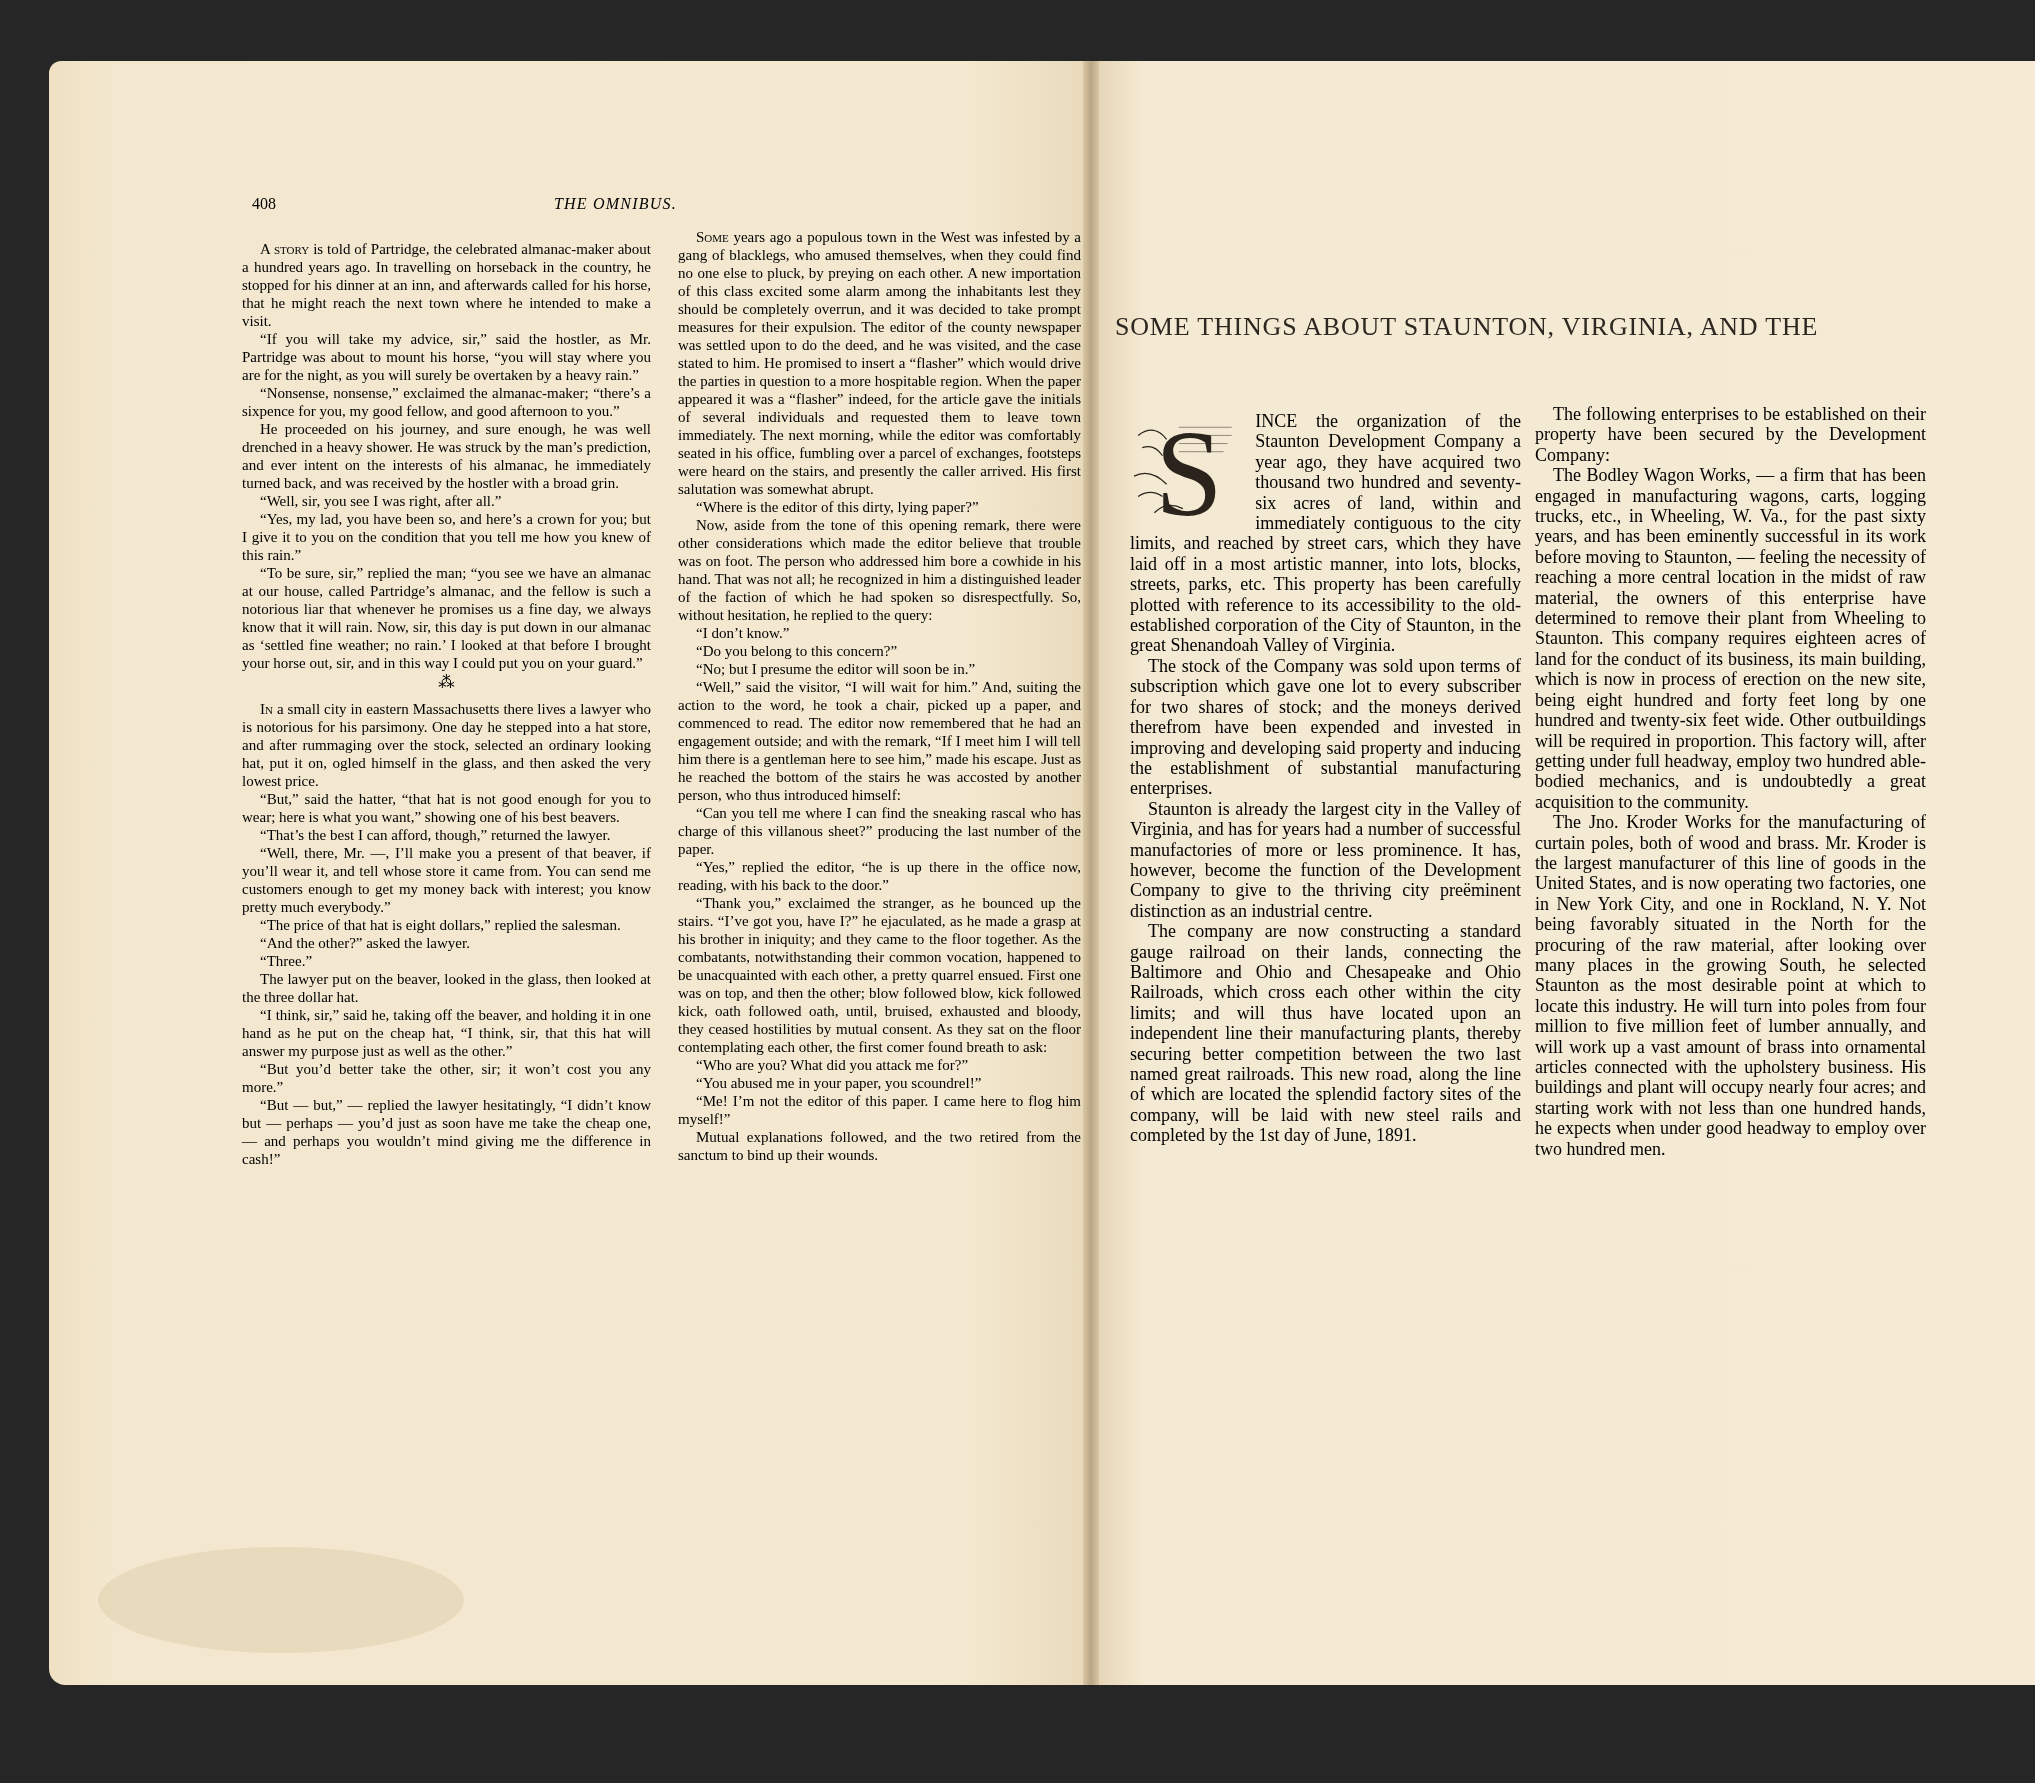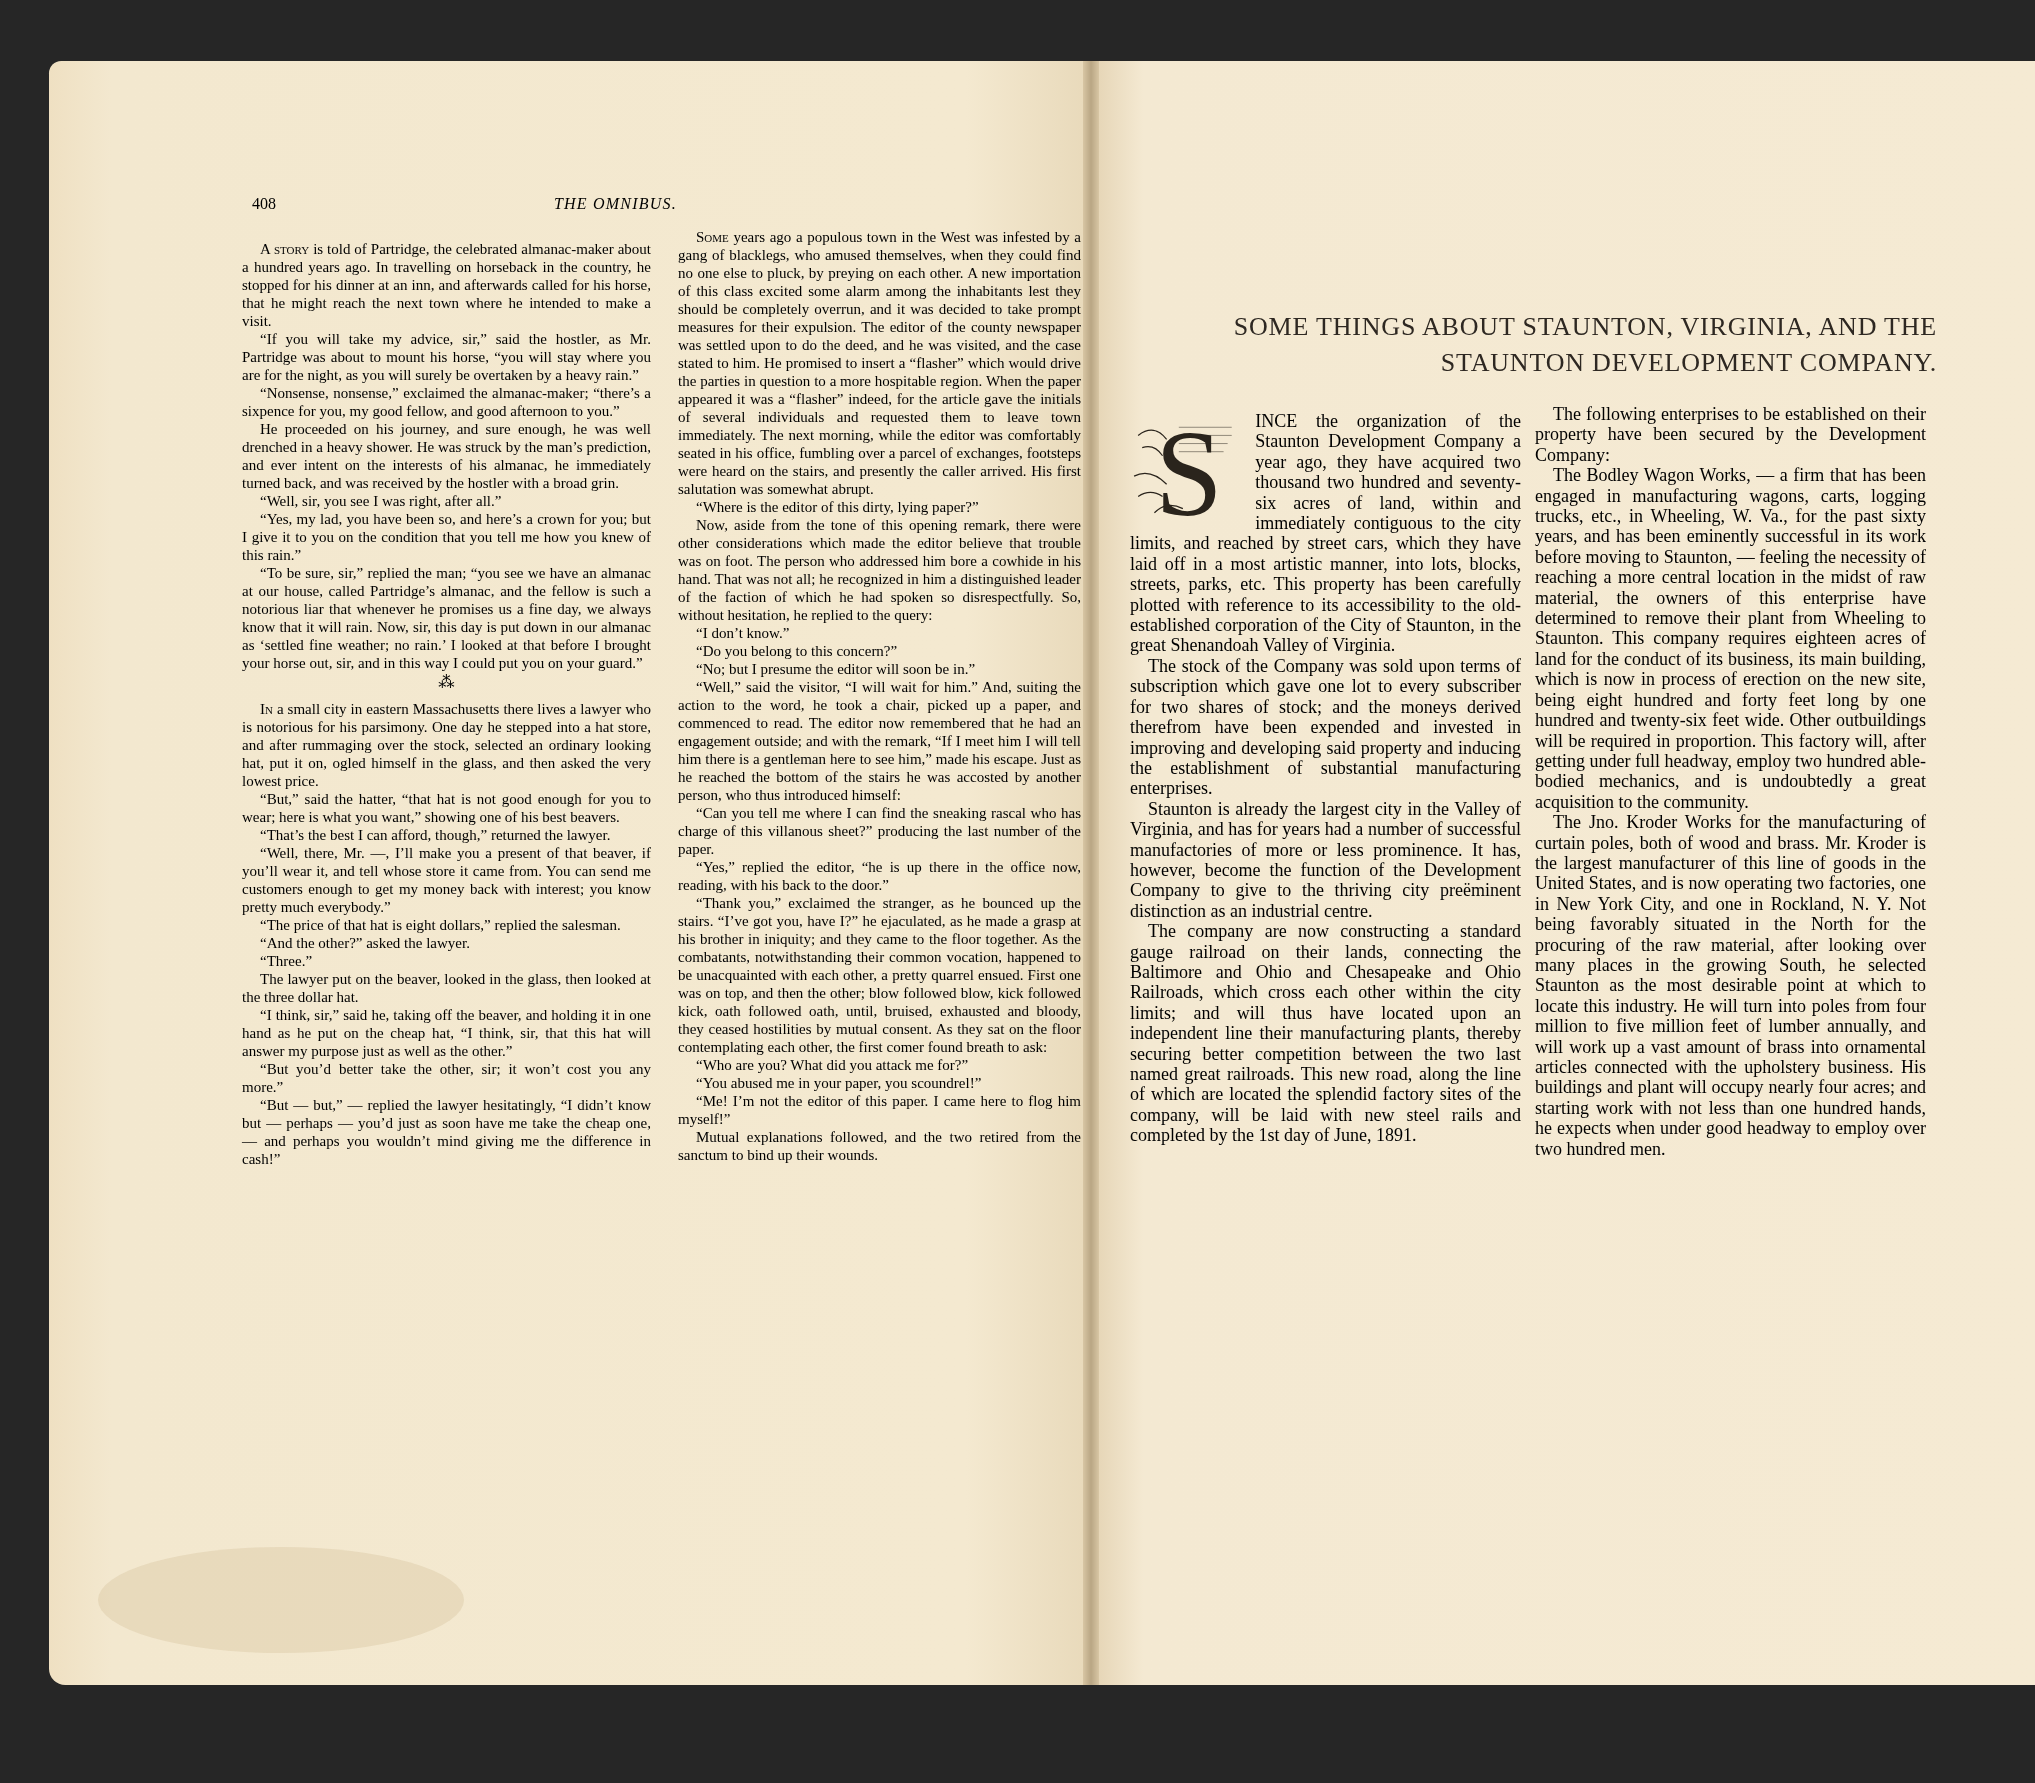--- a/index.html
+++ b/index.html
@@ -12,21 +12,21 @@
   .runhead{position:absolute;top:195px;font-size:16px;}
   .folio{left:252px;}
   .runtitle{left:554px;font-style:italic;letter-spacing:1.2px;}
   .col{position:absolute;font-size:15px;line-height:18px;text-align:justify;}
   .col p{margin:0;text-indent:18px;}
   .col p.noindent{text-indent:0;}
   .col .sc{font-variant:small-caps;}
   .lcol1{left:242px;top:240px;width:409px;}
   .lcol2{left:678px;top:228px;width:403px;}
   .asterism{text-align:center;font-size:16.3px;line-height:12.2px;margin:4.9px 0 10.6px;}
-  .title{position:absolute;left:1115px;top:309px;width:822px;text-align:right;font-size:26px;line-height:36px;letter-spacing:0.8px;color:#2e2822;}
+  .title{position:absolute;left:1115px;top:309px;width:822px;text-align:left;font-size:26px;line-height:36px;letter-spacing:0.8px;color:#2e2822;}
   .rcol{font-size:18px;line-height:20.4px;}
   .rcol1{left:1130px;top:411px;width:391px;}
   .rcol2{left:1535px;top:404px;width:391px;}
   .dropcap{float:left;width:118px;height:118px;margin:0 7.3px 2.4px 0;position:relative;}
   .dropcap svg{width:100%;height:100%;}
   .stain{position:absolute;border-radius:50%;background:rgba(200,175,130,.25);}
 </style>
 </head>
 <body>
 
@@ -74,21 +74,20 @@
   <p>“You abused me in your paper, you scoundrel!”</p>
   <p>“Me! I’m not the editor of this paper. I came here to flog him myself!”</p>
   <p>Mutual explanations followed, and the two retired from the sanctum to bind up their wounds.</p>
 </div>
 
 <div class="page page-right"></div>
 <div class="gutter"></div>
 
 <div class="title">
   <div>SOME THINGS ABOUT STAUNTON, VIRGINIA, AND THE</div>
-  <div>STAUNTON DEVELOPMENT COMPANY.</div>
 </div>
 
 <div class="col rcol rcol1">
   <div class="dropcap">
     <svg viewBox="0 0 290 290" style="font-size:44px">
       <g stroke="#2a241c" stroke-width="3" fill="none">
         <path d="M20,60 q40,-30 70,10 M30,90 q30,-10 50,20 M10,160 q40,-20 80,20 M60,250 q30,-30 70,-10 M20,210 q30,-20 60,0"></path>
         <path d="M120,40 l130,0 M120,60 l130,0 M120,80 l120,0 M120,100 l110,0" stroke-width="2" opacity=".6"></path>
       </g>
       <text x="145" y="255" text-anchor="middle" font-family="Liberation Serif, serif" font-size="300" fill="#2a241c">S</text>

